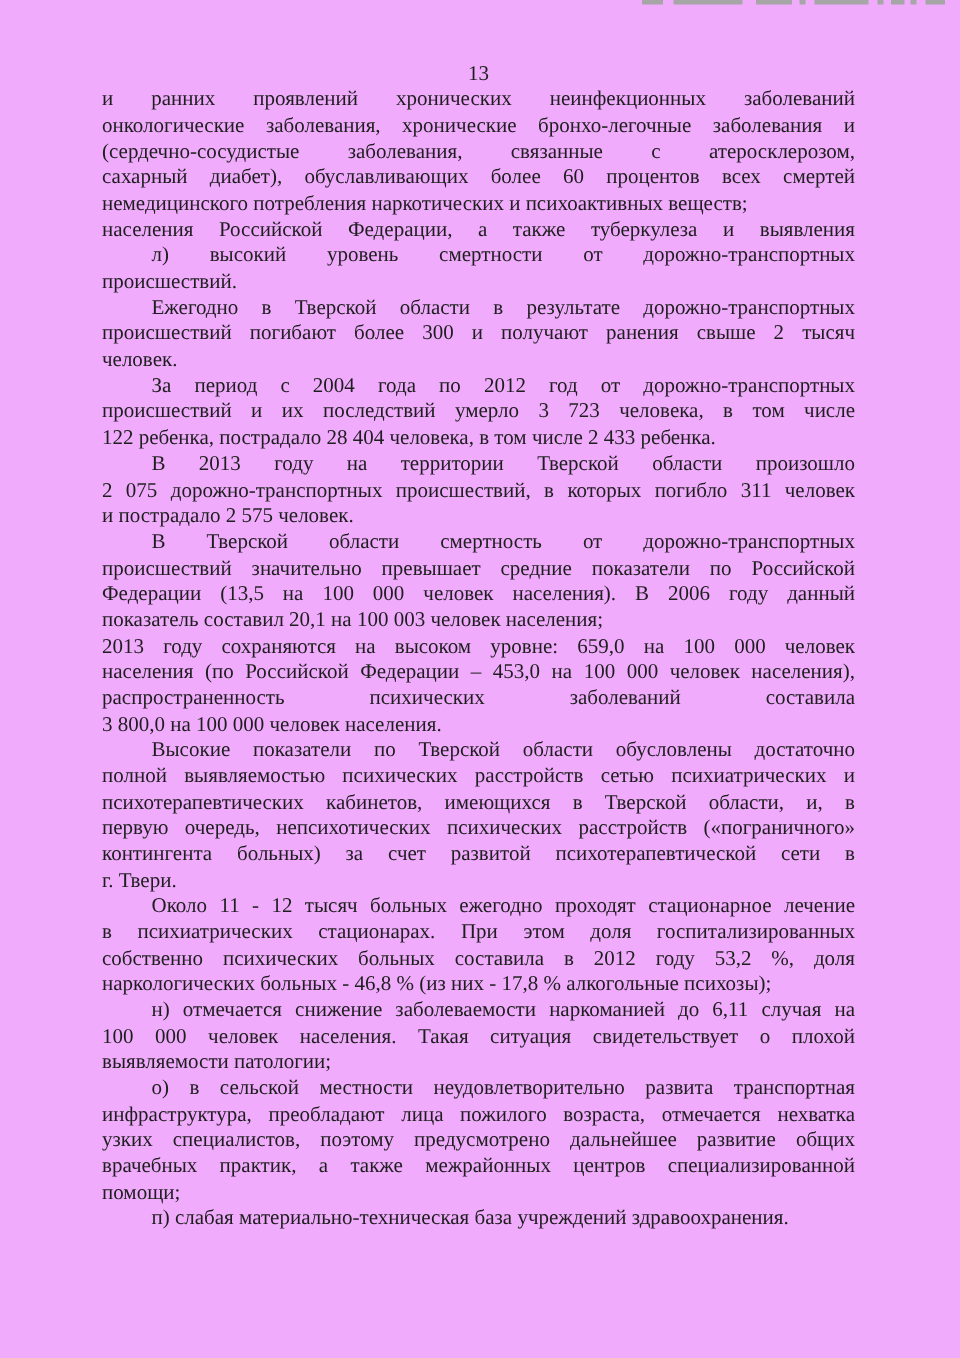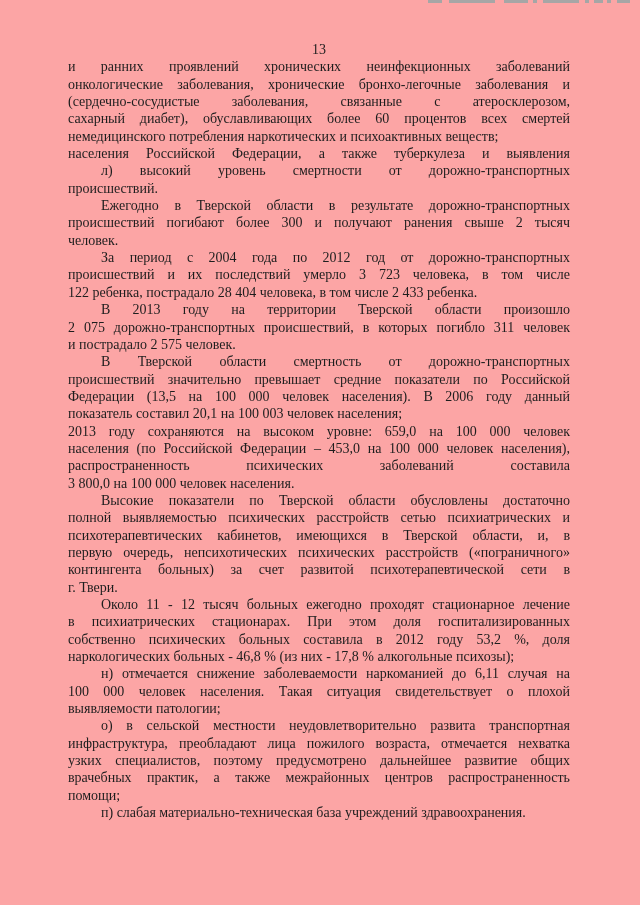--- a/index.html
+++ b/index.html
@@ -4,21 +4,21 @@
 <style>
   html, body {
     margin: 0;
     padding: 0;
     background: #ffffff;
   }
   .page {
     position: relative;
     width: 640px;
     height: 905px;
-    background: #fca5a5;
+    background: #f0abfc;
     overflow: hidden;
     font-family: "Liberation Serif", serif;
     color: #1e1e1e;
   }
   
   .scan-dashes {
     position: absolute;
     top: 0;
     left: 428px;
     height: 3px;
@@ -132,21 +132,21 @@
         </div>
         <div class="para">
           <div class="line indented">н) отмечается снижение заболеваемости наркоманией до 6,11 случая на</div>
           <div class="line">100 000 человек населения. Такая ситуация свидетельствует о плохой</div>
           <div class="line last">выявляемости патологии;</div>
         </div>
         <div class="para">
           <div class="line indented">о) в сельской местности неудовлетворительно развита транспортная</div>
           <div class="line">инфраструктура, преобладают лица пожилого возраста, отмечается нехватка</div>
           <div class="line">узких специалистов, поэтому предусмотрено дальнейшее развитие общих</div>
-          <div class="line">врачебных практик, а также межрайонных центров распространенность</div>
+          <div class="line">врачебных практик, а также межрайонных центров специализированной</div>
           <div class="line last">помощи;</div>
         </div>
         <div class="para">
           <div class="line last indented">п) слабая материально-техническая база учреждений здравоохранения.</div>
         </div>
       </div>
   </div>
 </div>
 
 </body></html>

